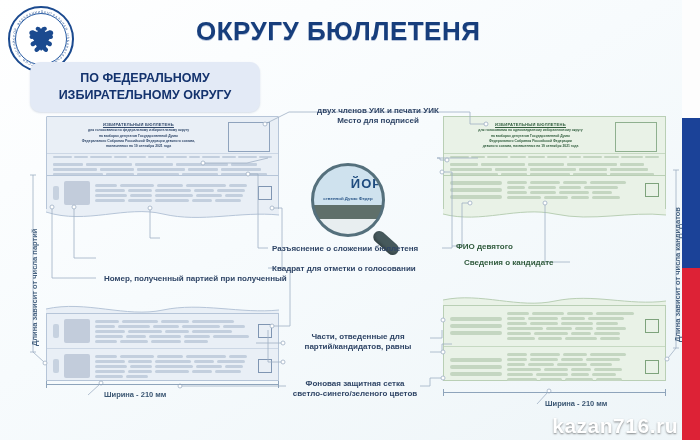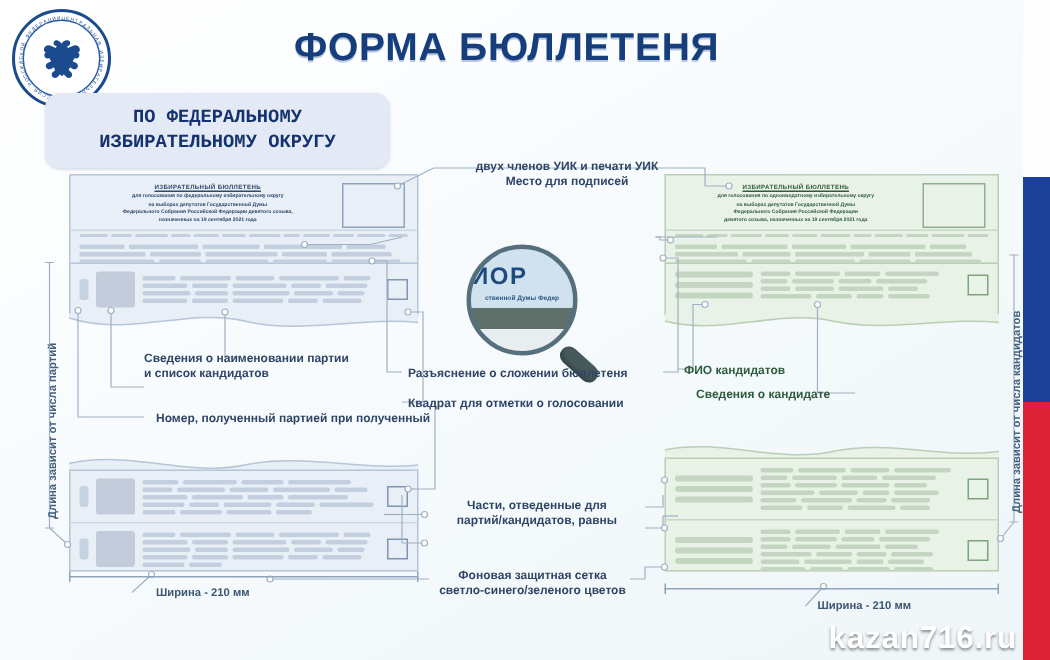--- a/index.html
+++ b/index.html
@@ -49,21 +49,21 @@
   }
   .emblem .eagle {
     position:absolute; left:50%; top:50%; transform:translate(-50%,-50%);
     width:36px; height:36px;
   }
 
   
   .pill {
     position:absolute; border-radius:10px;
     text-align:center; font-weight:bold; font-size:12.5px;
-    line-height:1.35; padding:8px 23px;font-family:Liberation Mono, monospace;
+    line-height:1.35; padding:8px 23px;
   }
   .pill-fed {
     left:30px; top:62px; width:230px;
     background:#e3eaf6; color:#14336e;
     box-shadow:0 1px 2px rgba(30,60,120,.16);
   }
   .pill-odn {
     left:437px; top:62px; width:230px;
     background:#e2efe2; color:#15603a;
     box-shadow:0 1px 2px rgba(30,90,50,.16);
@@ -145,22 +145,22 @@
 
   
   .mag { position:absolute; left:311px; top:163px; width:74px; height:74px; }
   .mag .glass {
     position:absolute; inset:0; border-radius:50%;
     border:3px solid #55707c;
     background:linear-gradient(#cfe2ee 0%,#cfe2ee 58%,#5f6f6a 58%,#5f6f6a 78%,#e8eef0 78%);
     overflow:hidden;
   }
   .mag .magtxt {
-    position:absolute; left:0; right:0; top:10px; text-align:left;
-    font-size:16px; font-weight:bold; color:#1e4b7e; letter-spacing:1px;
+    position:absolute; left:0; right:0; top:10px; text-align:right;
+    font-size:13px; font-weight:bold; color:#1e4b7e; letter-spacing:1px;
   }
   .mag .magsub {
     position:absolute; left:0; right:0; top:30px; text-align:center;
     font-size:4.4px; font-weight:bold; color:#2a5688;
   }
   .mag .handle {
     position:absolute; right:-16px; bottom:-12px; width:30px; height:12px;
     background:#46595c; border-radius:6px; transform:rotate(42deg);
     box-shadow:inset 0 -2px 3px rgba(0,0,0,.25);
   }
@@ -244,21 +244,21 @@
         <span style="transform: rotate(256.909deg) translate(29px) rotate(90deg);">И</span>
         <span style="transform: rotate(263.455deg) translate(29px) rotate(90deg);">И</span>
       </div>
     <svg class="eagle" viewBox="0 0 40 40">
       <g fill="#1b4a8f">
         <path d="M20 9c-1.2-2-3-3-4.6-2.4-1.3.5-1.6 2-1 3.1.4.8 1.3 1.2 2.1 1.1l-.7 1.5-3.4-1.6c-2.6-1.2-5.4.2-5.4 2.6 0 1 .5 1.8 1.3 2.3-1.1.8-1.4 2.4-.5 3.5.7.9 2 1.1 3 .6l1.6 2.3-2.4 1.1c-1.6.7-2.1 2.7-1 4 .8 1 2.2 1.2 3.2.6l2.1-1.3 1 2.2-1.8 1.6c-1.2 1.1-1 3.1.4 3.9 1 .6 2.3.4 3.1-.4l2-2 .6 1.1h1.4l.6-1.1 2 2c.8.8 2.1 1 3.1.4 1.4-.8 1.6-2.8.4-3.9l-1.8-1.6 1-2.2 2.1 1.3c1 .6 2.4.4 3.2-.6 1.1-1.3.6-3.3-1-4l-2.4-1.1 1.6-2.3c1 .5 2.3.3 3-.6.9-1.1.6-2.7-.5-3.5.8-.5 1.3-1.3 1.3-2.3 0-2.4-2.8-3.8-5.4-2.6l-3.4 1.6-.7-1.5c.8.1 1.7-.3 2.1-1.1.6-1.1.3-2.6-1-3.1C23 6 21.2 7 20 9z"></path>
       </g>
     </svg>
   </div>
 
-  <div class="title">ФОРМА БЮЛЛЕТЕНЯ</div>
+  <div class="title">ОКРУГУ БЮЛЛЕТЕНЯ</div>
 
   <div class="pill pill-fed">
     <div>ПО ФЕДЕРАЛЬНОМУ ИЗБИРАТЕЛЬНОМУ ОКРУГУ</div>
   </div>
 
   <div class="sheet blue" style="left:46px; top:116px; width:233px; height:73px;">
     <div class="panel" style="top:0; height:60px; border-radius:1px;">
       <div class="hdrbox">
         <div class="stampbox"></div>
         <div class="hdrtxt" style="padding-right:48px;">
@@ -653,29 +653,25 @@
   <div class="lbl c" style="left:300px; top:106px; width:156px;">
     <div>двух членов УИК и печати УИК</div>
     <div>Место для подписей</div>
   </div>
 
 
   <div class="lbl" style="left:272px; top:264px;">Квадрат для отметки о голосовании</div>
 
   <div class="lbl" style="left:272px; top:244px;">Разъяснение о сложении бюллетеня</div>
 
-  <div class="lbl" style="left:96px; top:234px;">
-    <div>Сведения о наименовании партии</div>
-    <div>и список кандидатов</div>
-  </div>
 
 
   <div class="lbl" style="left:104px; top:274px;">Номер, полученный партией при полученный</div>
 
-  <div class="lbl g" style="left:456px; top:242px;">ФИО кандидатов</div>
+  <div class="lbl g" style="left:456px; top:242px;">ФИО девятого</div>
 
   <div class="lbl g" style="left:464px; top:258px;">Сведения о кандидате</div>
 
   <div class="lbl c" style="left:290px; top:379px; width:130px;">
     <div>Фоновая защитная сетка</div>
     <div>светло-синего/зеленого цветов</div>
   </div>
 
   <div class="lbl c" style="left:290px; top:332px; width:136px;">
     <div>Части, отведенные для</div>

